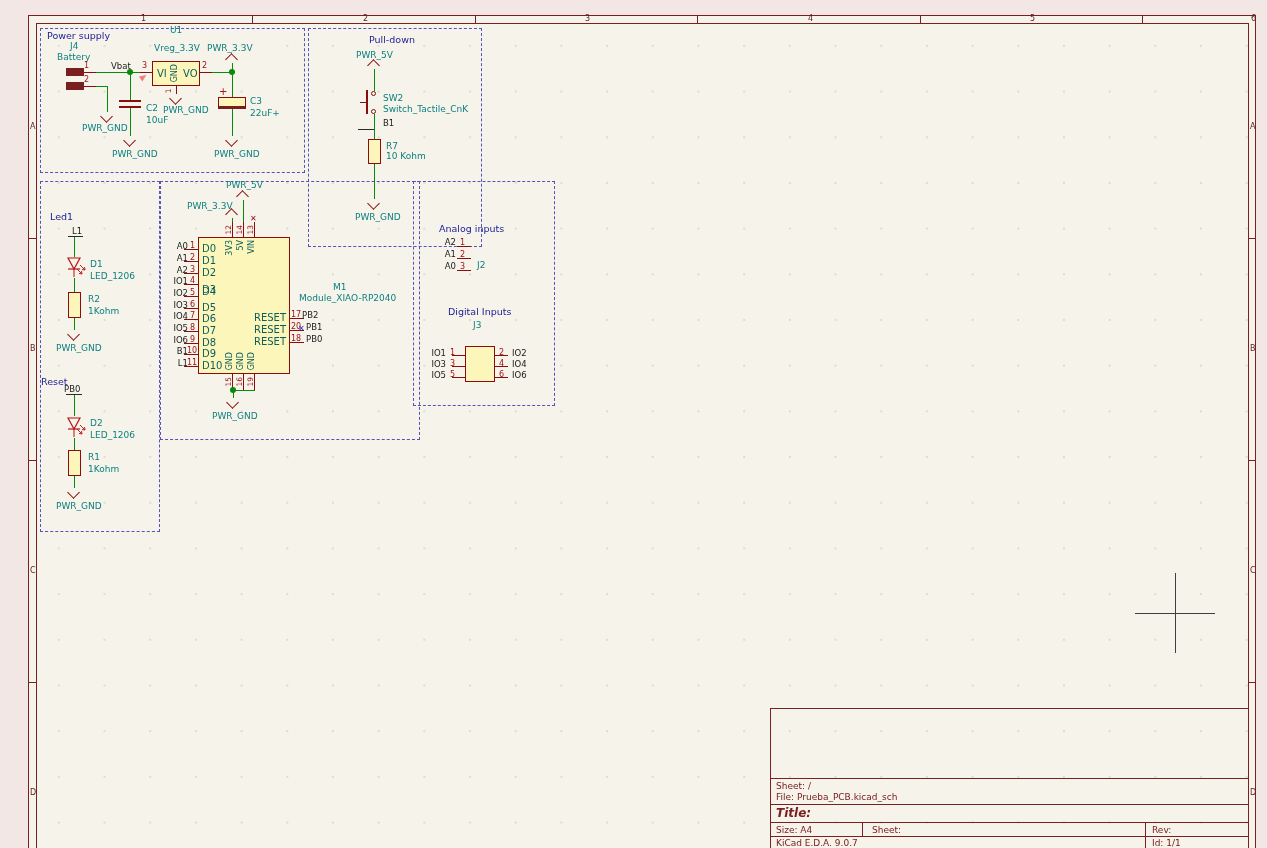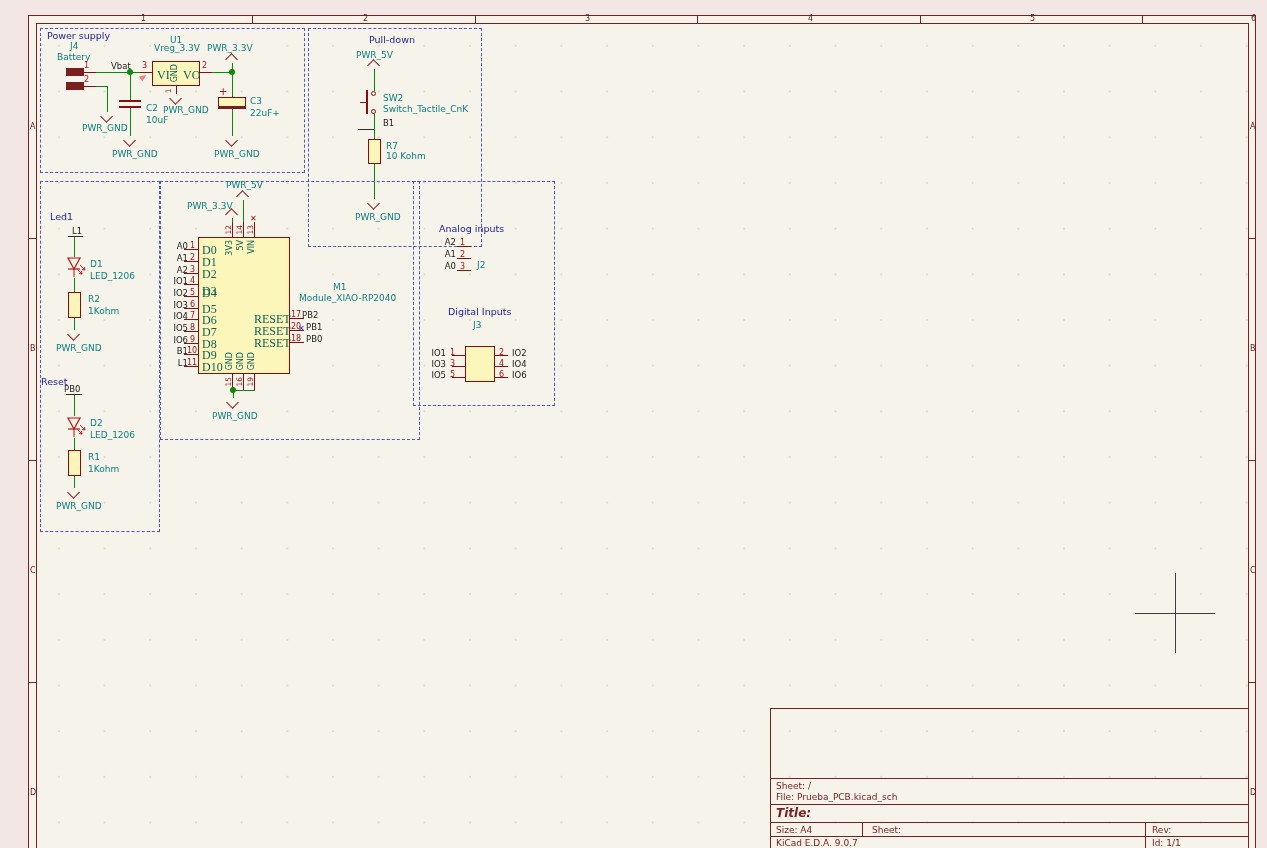--- a/index.html
+++ b/index.html
@@ -9,21 +9,21 @@
   .grid{position:absolute;left:8px;top:8px;right:7px;bottom:0;
         background-image:radial-gradient(circle,#cfc9b6 0.8px,transparent 1px);
         background-size:45.7px 45.7px;opacity:.55;}
   .fr{position:absolute;background:#7a2021;}
   .t{position:absolute;white-space:nowrap;line-height:1;font-family:"DejaVu Sans",sans-serif;font-size:9px;}
   .teal{color:#0d8080;}
   .navy{color:#1c1c96;font-size:9.5px;}
   .blk{color:#1a1a1a;font-size:8.5px;}
   .mar{color:#7a2021;}
   .rednum{color:#a51212;font-size:8px;}
-  .pname{color:#0c5e5e;font-size:12px;font-family:Liberation Serif, serif;}
+  .pname{color:#0c5e5e;font-size:10px;}
   .frlabel{color:#5d1d1d;font-size:8px;}
   .wh{position:absolute;height:1px;background:#0a8a0a;}
   .wv{position:absolute;width:1px;background:#0a8a0a;}
   .ph{position:absolute;height:1px;background:#8a0c0c;}
   .pv{position:absolute;width:1px;background:#8a0c0c;}
   .tick{position:absolute;height:1px;background:#2a2a2a;}
   .comp{position:absolute;background:#fcf6bb;border:1px solid #8a0c0c;box-sizing:border-box;}
   .dash{position:absolute;border:1px dashed #5353bb;box-sizing:border-box;}
   .chev{position:absolute;width:9px;height:9px;border-left:1.5px solid #8a0c0c;border-bottom:1.5px solid #8a0c0c;box-sizing:border-box;}
   .down{transform:rotate(-45deg);}
@@ -102,21 +102,21 @@
   <div class="chev down" style="left:102px;top:112px"></div>
   <div class="t teal" style="left:82px;top:124px">PWR_GND</div>
   <div class="wv" style="left:130px;top:72px;height:28px"></div>
   <div class="ph" style="left:119px;top:100px;width:22px;height:2px"></div>
   <div class="ph" style="left:119px;top:106px;width:22px;height:2px"></div>
   <div class="t teal" style="left:146px;top:104px">C2</div>
   <div class="t teal" style="left:146px;top:116px">10uF</div>
   <div class="wv" style="left:130px;top:108px;height:28px"></div>
   <div class="chev down" style="left:125px;top:136px"></div>
   <div class="t teal" style="left:112px;top:150px">PWR_GND</div>
-  <div class="t teal" style="left:170px;top:36px">U1</div>
+  <div class="t teal" style="left:170px;top:26px">U1</div>
   <div class="t teal" style="left:154px;top:44px">Vreg_3.3V</div>
   <div class="comp" style="left:152px;top:61px;width:48px;height:25px"></div>
   <div class="t pname" style="left:157px;top:69px">VI</div>
   <div class="vname" style="left:171px;top:64px">GND</div>
   <div class="t pname" style="left:183px;top:69px">VO</div>
   <div class="t rednum" style="left:142px;top:62px">3</div>
   <div class="ph" style="left:140px;top:72px;width:12px"></div>
   <div class="erc" style="left:140px;top:74px"></div>
   <div class="t rednum" style="left:202px;top:62px">2</div>
   <div class="ph" style="left:200px;top:72px;width:12px"></div>

